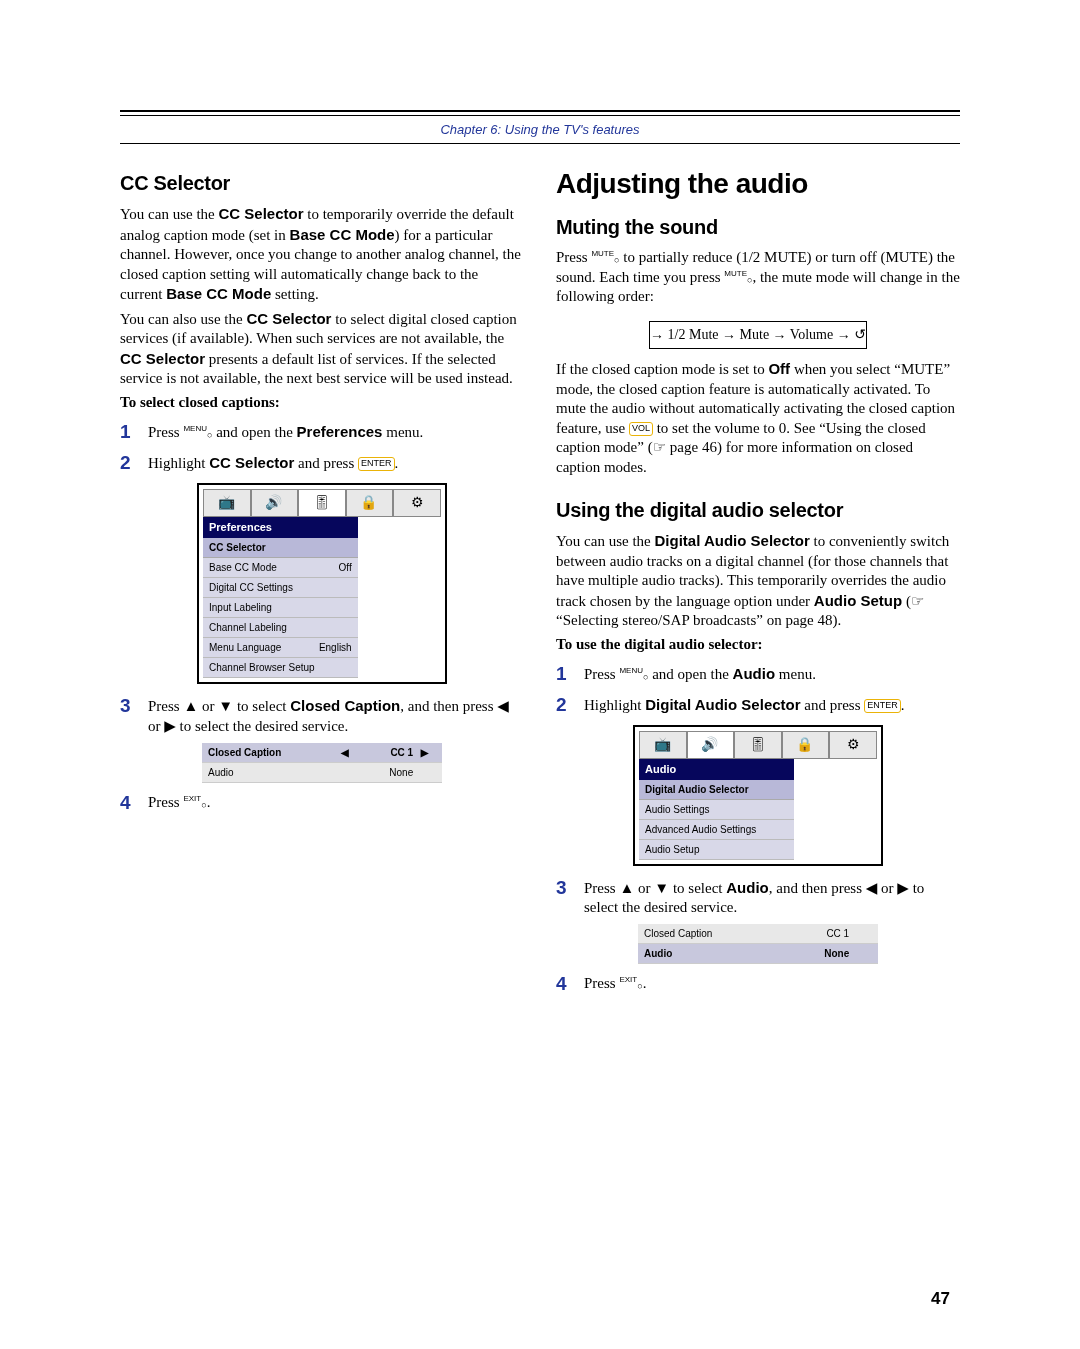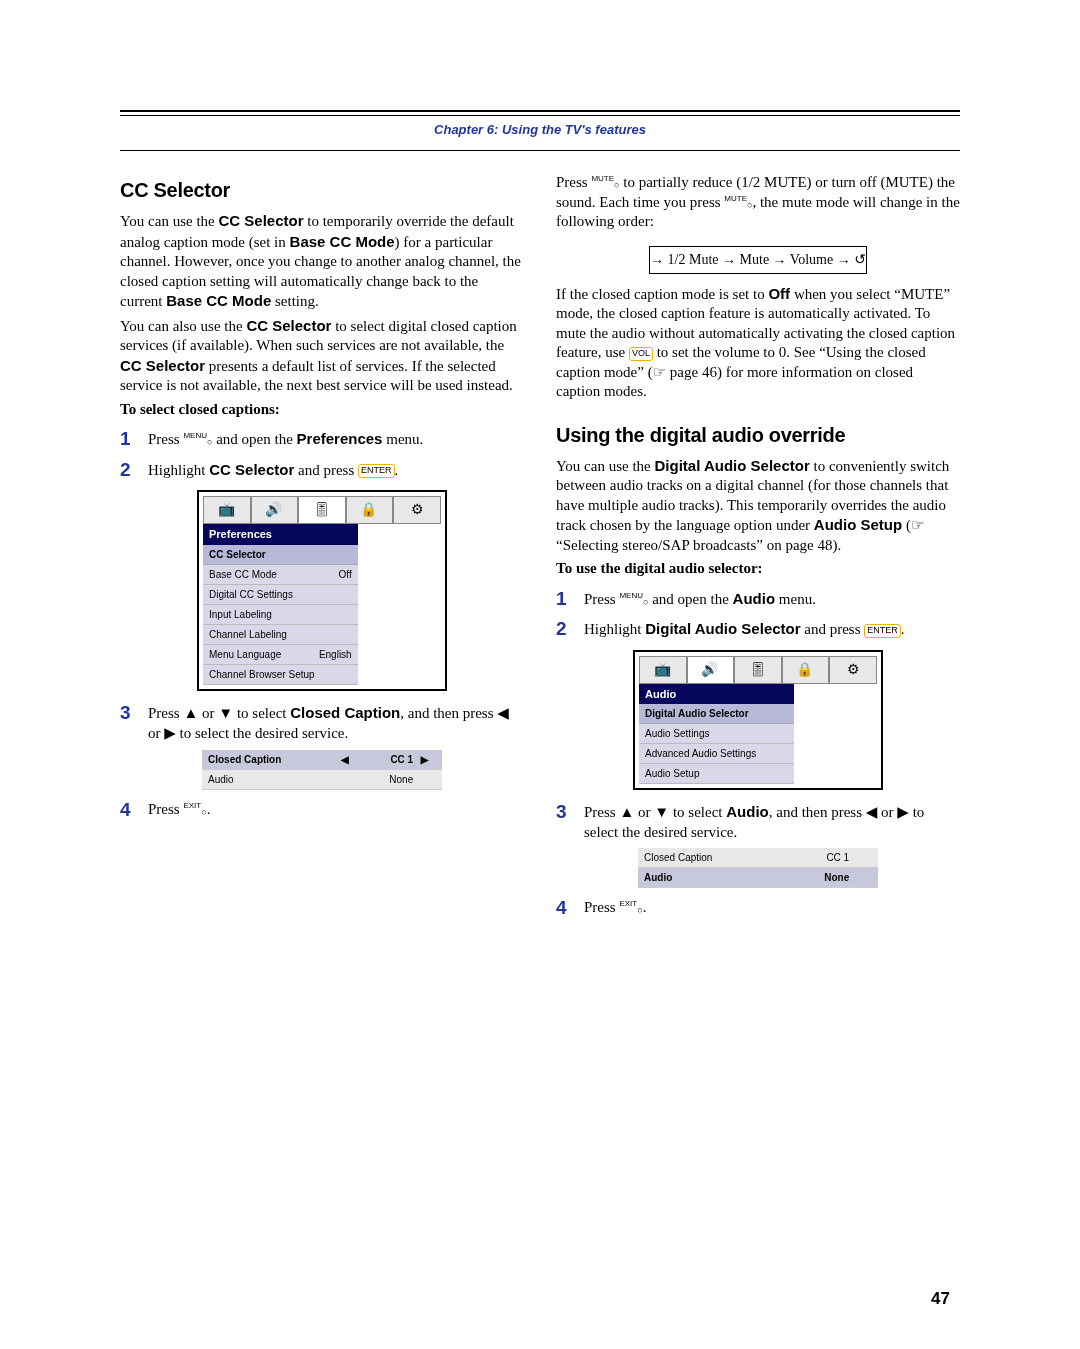--- a/index.html
+++ b/index.html
@@ -1,19 +1,19 @@
 <!DOCTYPE html>
 <html><head>
 <meta charset="utf-8">
 <style>
   * { box-sizing: border-box; margin: 0; padding: 0; }
   body { width: 1080px; height: 1349px; background: #fff; font-family: 'Times New Roman', serif; color: #000; position: relative; }
   .page { padding: 110px 120px 0 120px; }
   .rule-top { border-top: 2px solid #000; border-bottom: 1px solid #000; height: 6px; margin-bottom: 6px; }
-  .chapter-title { font-family: Arial, sans-serif; font-size: 13px; font-weight: bold; font-style: italic; color: #22369a; text-align: center; margin-bottom: 13px; }
+  .chapter-title { font-family: Arial, sans-serif; font-size: 13px; font-weight: normal; font-style: italic; color: #22369a; text-align: center; margin-bottom: 6px; }
   .rule-bot { border-top: 1px solid #000; margin-top: 4px; }
   .columns { display: flex; gap: 32px; margin-top: 22px; }
   .col { flex: 1; font-size: 15px; line-height: 1.3; }
   .h1 { font-family: Arial, sans-serif; font-size: 28px; font-weight: bold; letter-spacing: -0.5px; margin-bottom: 12px; }
   .h2 { font-family: Arial, sans-serif; font-size: 20px; font-weight: bold; margin-bottom: 8px; margin-top: 4px; letter-spacing: -0.3px; }
   .h2b { font-family: Arial, sans-serif; font-size: 20px; font-weight: bold; margin-top: 20px; margin-bottom: 8px; letter-spacing: -0.3px; }
   .p { margin-bottom: 4px; }
   .subhead { font-weight: bold; margin-bottom: 8px; }
   .step { display: flex; margin-bottom: 6px; }
   .step-num { font-family: Arial, sans-serif; font-size: 19px; font-weight: bold; color: #22369a; width: 28px; flex-shrink: 0; }
@@ -140,34 +140,36 @@
 
       <div class="step">
         <div class="step-num">4</div>
         <div class="step-body">
           <span>Press </span><span class="sup">EXIT</span><span style="font-size:9px;vertical-align:-1px;">○</span><span>.</span>
         </div>
       </div>
     </div>
 
     <div class="col">
-
+      <div class="h1">Adjusting the audio</div>
+
+      <div class="h2">Muting the sound</div>
       <p class="p">
         <span>Press </span><span class="sup">MUTE</span><span style="font-size:9px;vertical-align:-1px;">○</span><span> to partially reduce (1/2 MUTE) or turn off (MUTE) the sound. Each time you press </span><span class="sup">MUTE</span><span style="font-size:9px;vertical-align:-1px;">○</span><span>, the mute mode will change in the following order:</span>
       </p>
       <div class="flow-wrap">
         <div class="flow-box">
           <span>→ 1/2 Mute → Mute → Volume → ↺</span>
         </div>
       </div>
       <p class="p">
         <span>If the closed caption mode is set to </span><b class="fam-sans">Off</b><span> when you select “MUTE” mode, the closed caption feature is automatically activated. To mute the audio without automatically activating the closed caption feature, use </span><span class="small-icon">VOL</span><span> to set the volume to 0. See “Using the closed caption mode” (</span><span>☞</span><span> page 46) for more information on closed caption modes.</span>
       </p>
 
-      <div class="h2b">Using the digital audio override</div>
+      <div class="h2b">Using the digital audio selector</div>
       <p class="p">
         <span>You can use the </span><b class="fam-sans">Digital Audio Selector</b><span> to conveniently switch between audio tracks on a digital channel (for those channels that have multiple audio tracks). This temporarily overrides the audio track chosen by the language option under </span><b class="fam-sans">Audio Setup</b><span> (</span><span>☞</span><span> “Selecting stereo/SAP broadcasts” on page 48).</span>
       </p>
       <div class="subhead">To use the digital audio selector:</div>
 
       <div class="step">
         <div class="step-num">1</div>
         <div class="step-body">
           <span>Press </span><span class="sup">MENU</span><span style="font-size:9px;vertical-align:-1px;">○</span><span> and open the </span><b class="fam-sans">Audio</b><span> menu.</span>
         </div>

